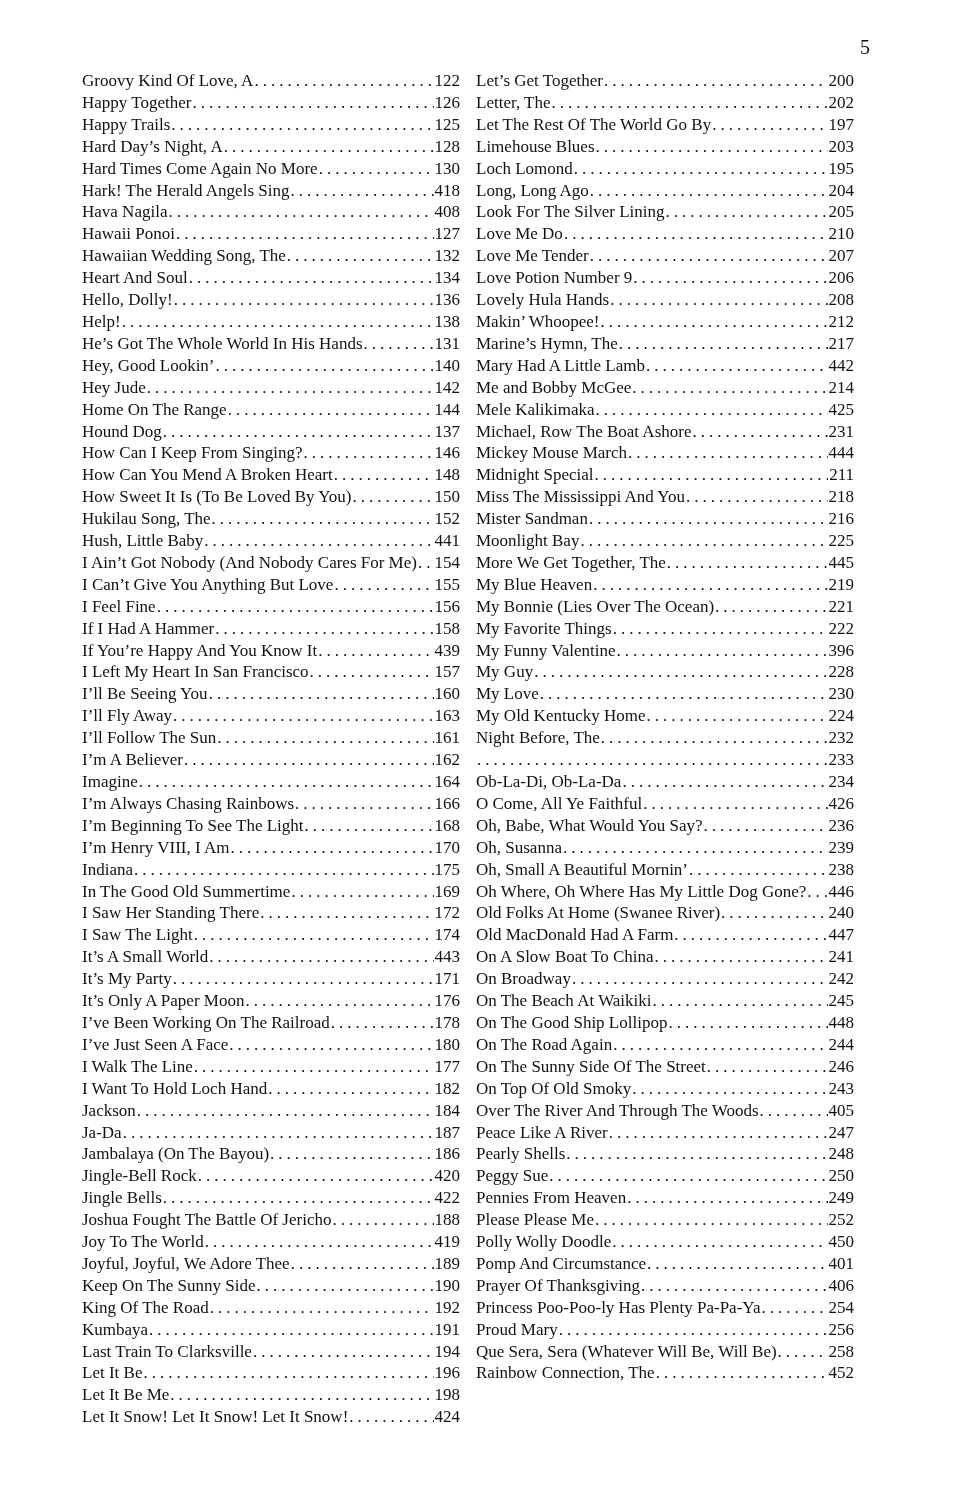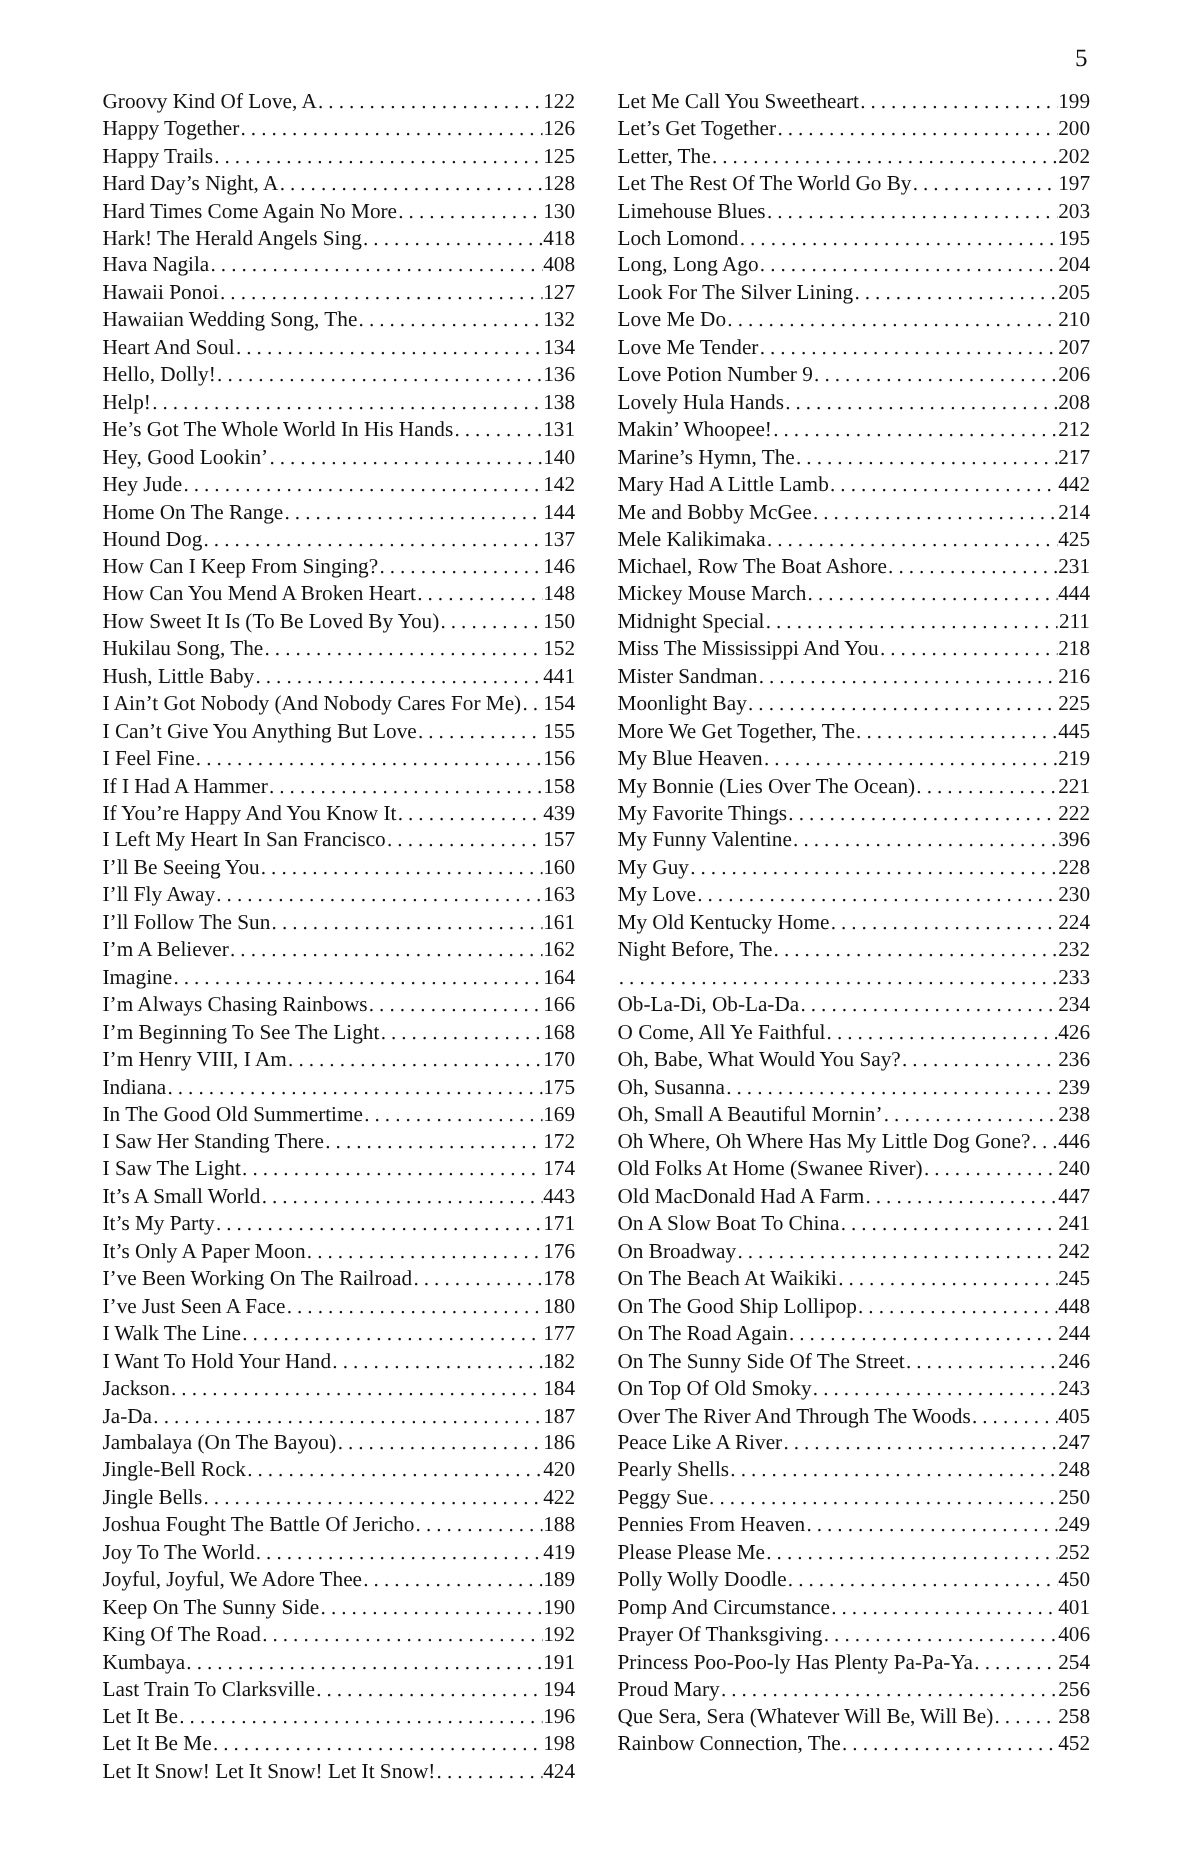--- a/index.html
+++ b/index.html
@@ -19,21 +19,21 @@
   }
   .page-number {
     text-align: right;
     font-size: 20px;
     line-height: 22px;
     padding-right: 2px;
   }
   .columns {
     display: flex;
     margin-top: 12px;
-    gap: 34px;
+    gap: 16px;
   }
   .col {
     width: 378px;
     flex: 0 0 378px;
   }
   .entry {
     display: flex;
     align-items: baseline;
     font-size: 17px;
     line-height: 21.9px;
@@ -290,21 +290,21 @@
           <span class="title">I’ve Just Seen A Face</span>
           <span class="dots"></span>
           <span class="pagenum">180</span>
         </div>
         <div class="entry">
           <span class="title">I Walk The Line</span>
           <span class="dots"></span>
           <span class="pagenum">177</span>
         </div>
         <div class="entry">
-          <span class="title">I Want To Hold Your Hand</span>
+          <span class="title">I Want To Hold Loch Hand</span>
           <span class="dots"></span>
           <span class="pagenum">182</span>
         </div>
         <div class="entry">
           <span class="title">Jackson</span>
           <span class="dots"></span>
           <span class="pagenum">184</span>
         </div>
         <div class="entry">
           <span class="title">Ja-Da</span>
@@ -371,25 +371,20 @@
           <span class="dots"></span>
           <span class="pagenum">198</span>
         </div>
         <div class="entry">
           <span class="title">Let It Snow! Let It Snow! Let It Snow!</span>
           <span class="dots"></span>
           <span class="pagenum">424</span>
         </div>
       </div>
     <div class="col" id="col-right">
-        <div class="entry">
-          <span class="title">Let Me Call You Sweetheart</span>
-          <span class="dots"></span>
-          <span class="pagenum">199</span>
-        </div>
         <div class="entry">
           <span class="title">Let’s Get Together</span>
           <span class="dots"></span>
           <span class="pagenum">200</span>
         </div>
         <div class="entry">
           <span class="title">Letter, The</span>
           <span class="dots"></span>
           <span class="pagenum">202</span>
         </div>

